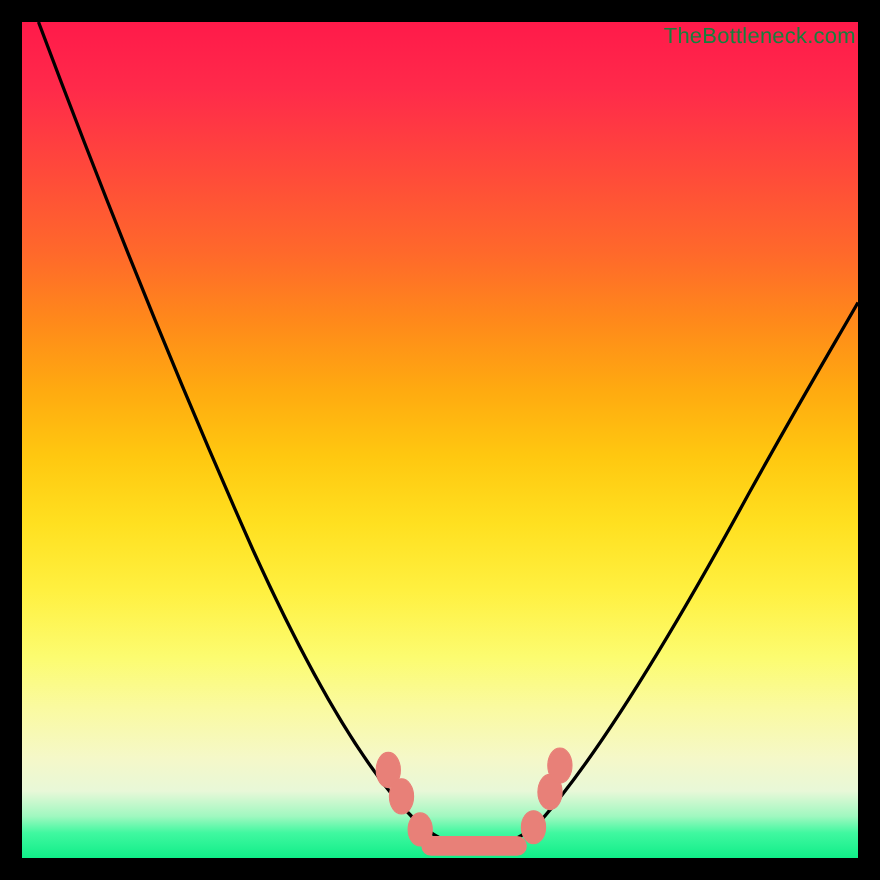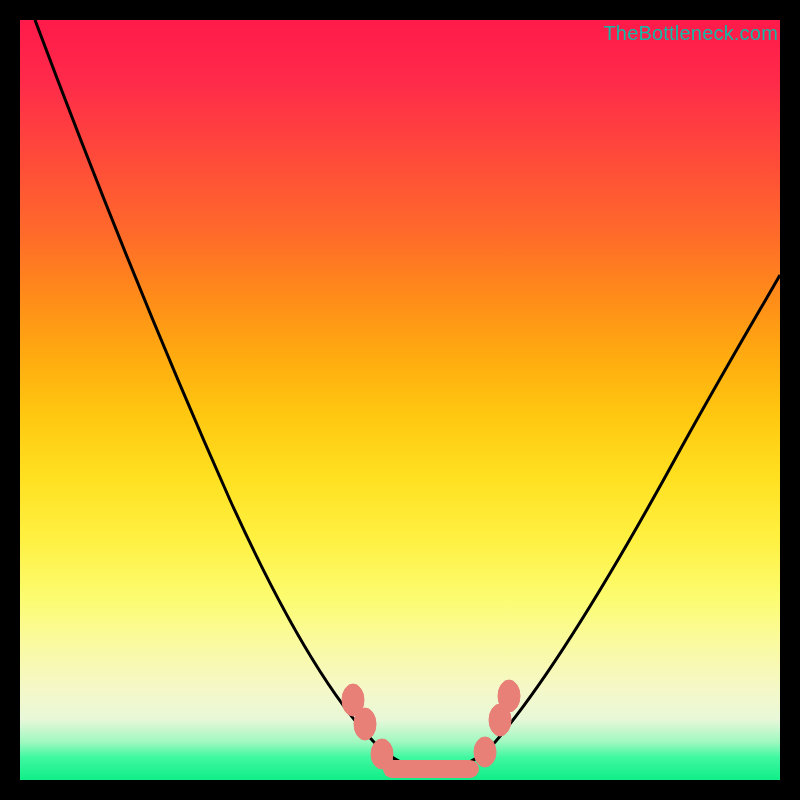--- a/index.html
+++ b/index.html
@@ -32,21 +32,21 @@
       #f5f8c8 88%,
       #e8f8d8 92%,
       #a0f8c0 95%,
       #40f8a0 97%,
       #10ee88 100%);
   }
   .watermark {
     position: absolute;
     top: 22px;
     right: 22px;
-    color: #14b8a6;
+    color: #15803d;
     font-size: 20px;
     font-weight: 400;
     letter-spacing: 0.2px;
   }
   svg.curve {
     position: absolute;
     left: 0;
     top: 0;
     width: 760px;
     height: 760px;

